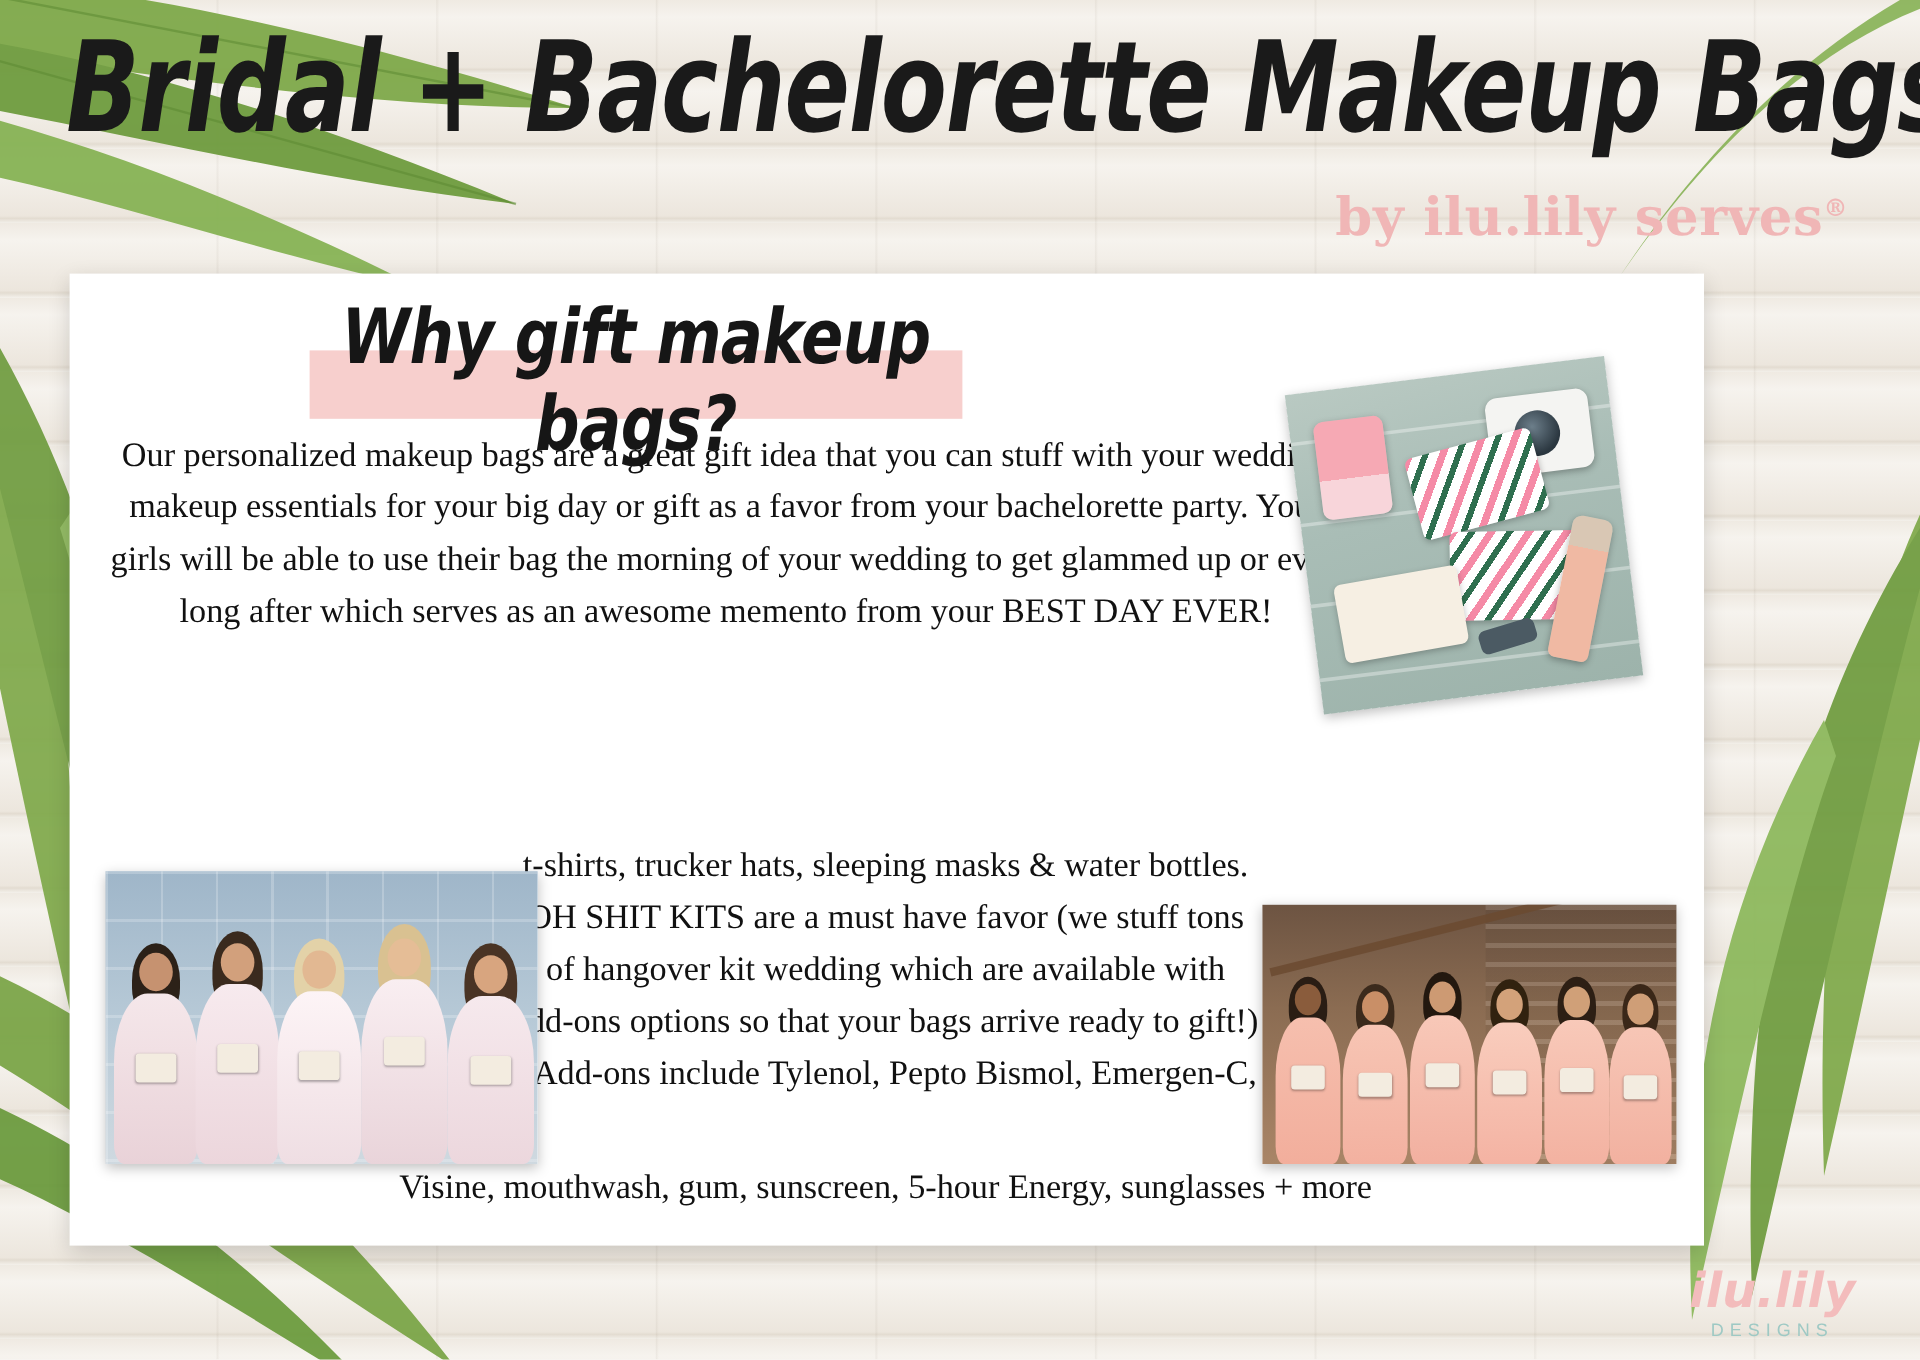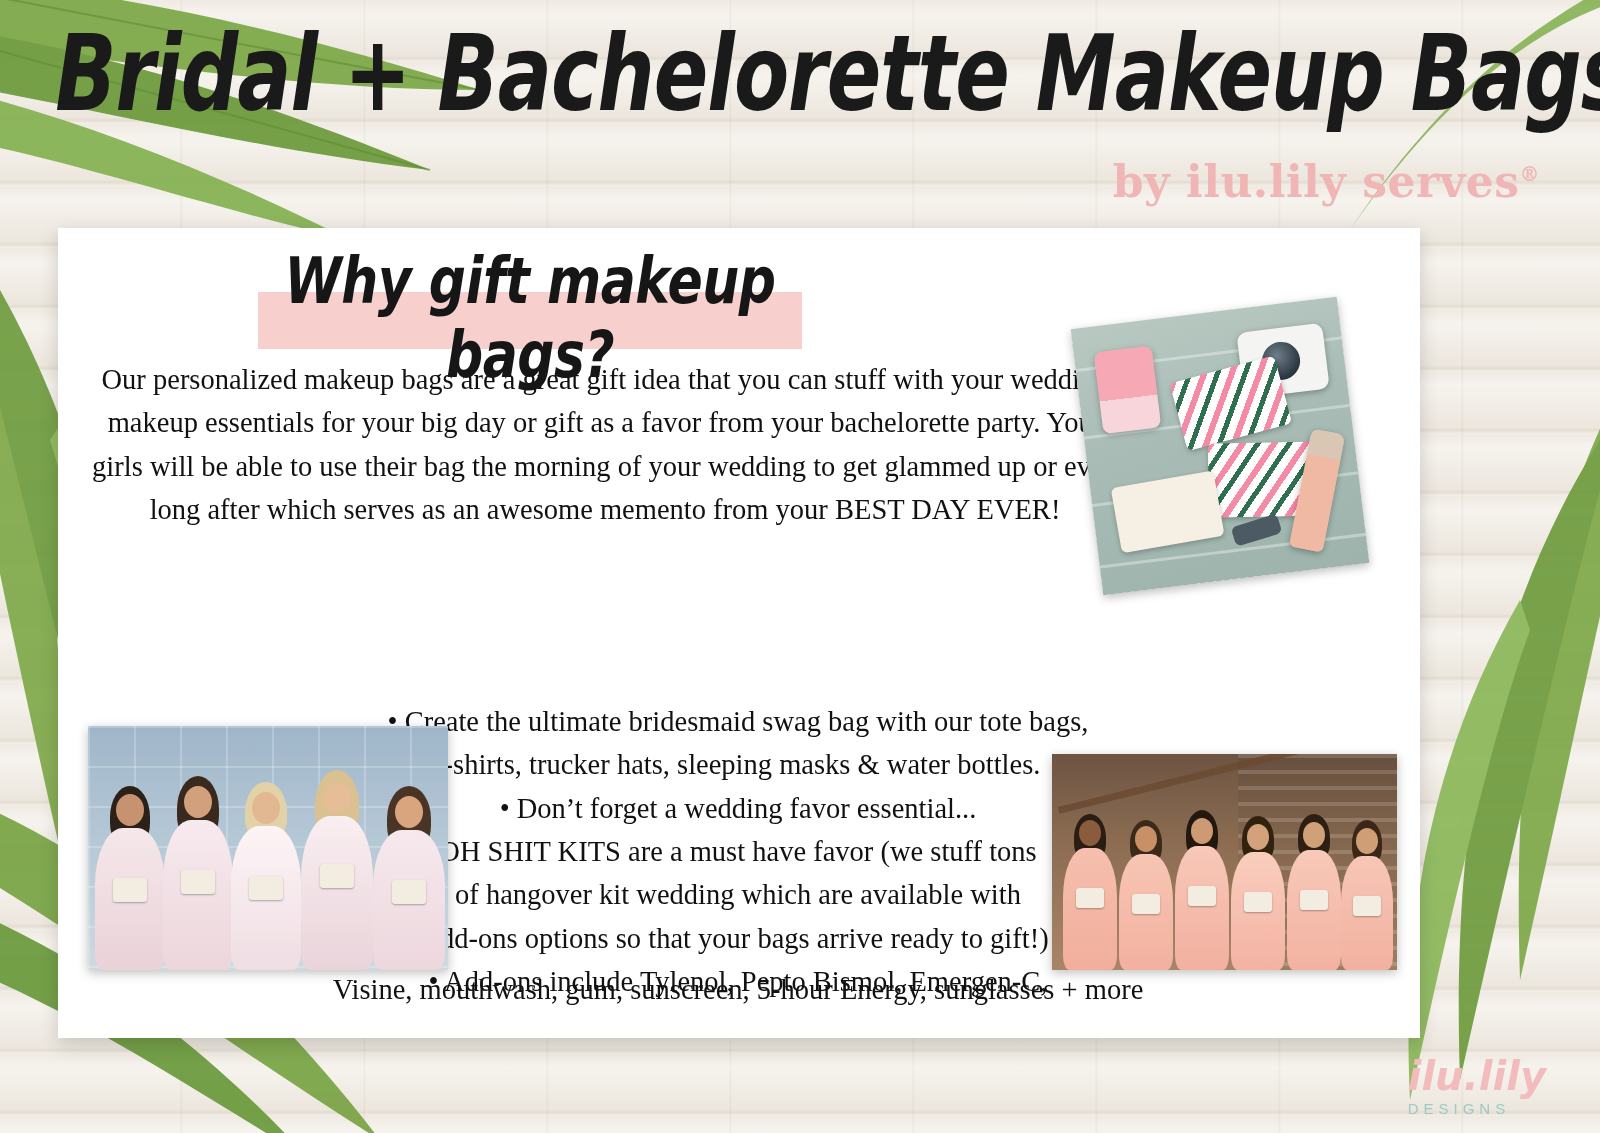--- a/index.html
+++ b/index.html
@@ -290,20 +290,21 @@
     border-top: 7px solid #6b4a30;
     transform: rotate(-14deg);
     opacity: 0.85;
   }
 
   
   .logo {
     position: absolute;
     right: 54px;
     bottom: 16px;
+    text-align: center;
     z-index: 7;
   }
   .logo .logo-main {
     font-family: "DejaVu Sans", sans-serif;
     font-style: italic;
     font-weight: bold;
     font-size: 40px;
     color: #f3bcbc;
     line-height: 1;
   }
@@ -375,23 +376,21 @@
       <span>Why gift makeup bags?</span>
     </span>
   </div>
 
   <div class="body-copy" style="left:34px; top:130px; width:1026px;">
     <p>Our personalized makeup bags are a great gift idea that you can stuff with your wedding makeup essentials for your big day or gift as a favor from your bachelorette party.  Your girls will be able to use their bag the morning of your wedding to get glammed up or even long after which serves as an awesome memento from your BEST DAY EVER!</p>
   </div>
 
 
   <div class="body-copy" style="left:300px; top:472px; width:760px;">
-    <p>• Create the ultimate bridesmaid swag bag with our tote bags,</p>
     <p>t-shirts, trucker hats, sleeping masks &amp; water bottles.</p>
-    <p>• Don’t forget a wedding favor essential...</p>
     <p>OH SHIT KITS are a must have favor (we stuff tons</p>
     <p>of hangover kit wedding which are available with</p>
     <p>add-ons options so that your bags arrive ready to gift!)</p>
     <p>• Add-ons include Tylenol, Pepto Bismol, Emergen-C,</p>
   </div>
   <div class="body-copy" style="left:120px; top:740px; width:1120px;">
     <p>Visine, mouthwash, gum, sunscreen, 5-hour Energy, sunglasses + more</p>
   </div>
 </div>
 

